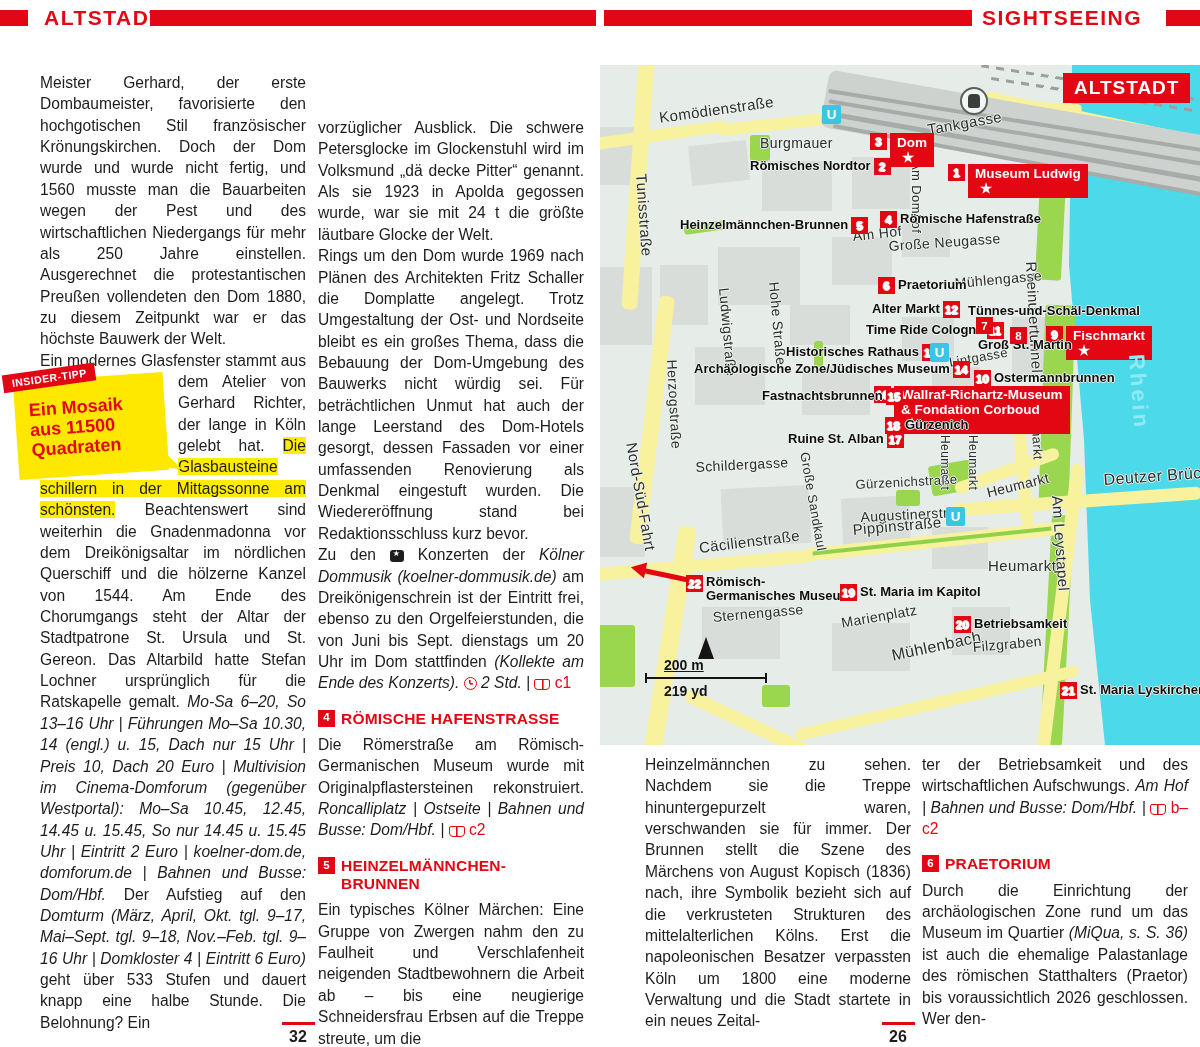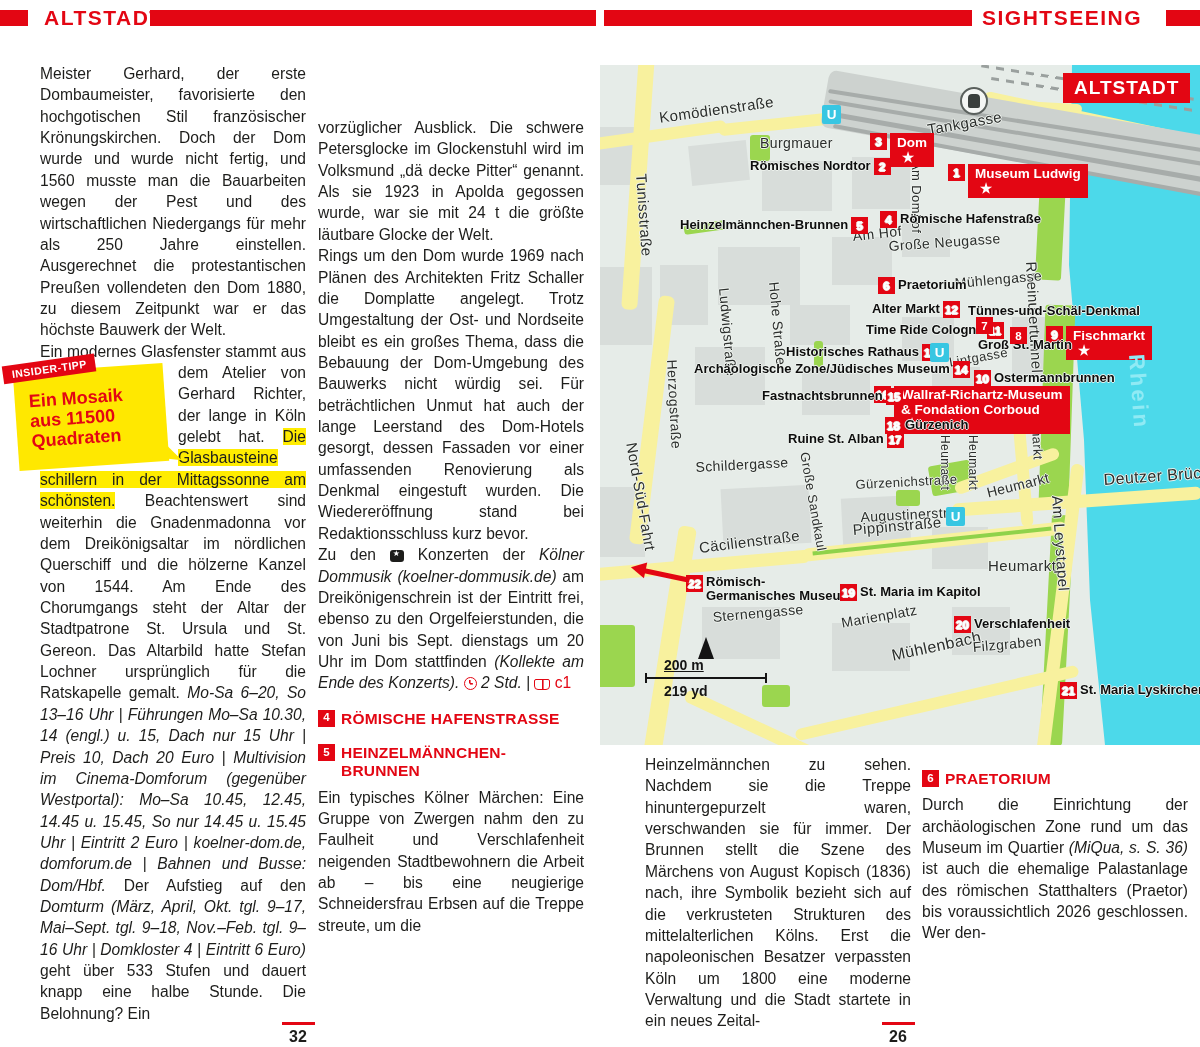--- a/index.html
+++ b/index.html
@@ -88,21 +88,21 @@
 
 <div class="page">
 
   <div class="hbar" style="left:0;width:28px;"></div>
   <div class="htitle" style="left:44px;">ALTSTADT</div>
   <div class="hbar" style="left:150px;width:446px;"></div>
   <div class="hbar" style="left:604px;width:368px;"></div>
   <div class="htitle" style="left:982px;">SIGHTSEEING</div>
   <div class="hbar" style="left:1166px;width:34px;"></div>
 
-  <div class="col" style="left:40px;top:63px;">
+  <div class="col" style="left:40px;top:72px;">
     <p><span>Meister Gerhard, der erste Dombaumeister, favorisierte den hochgotischen Stil französischer Krönungskirchen. Doch der Dom wurde und wurde nicht fertig, und 1560 musste man die Bauarbeiten wegen der Pest und des wirtschaftlichen Niedergangs für mehr als 250 Jahre einstellen. Ausgerechnet die protestantischen Preußen vollendeten den Dom 1880, zu diesem Zeitpunkt war er das höchste Bauwerk der Welt.</span></p>
     <p>
       <span><span>Ein modernes Glasfenster stammt </span></span>
       <span class="tip">
         <span class="tip-ribbon">INSIDER-TIPP</span>
         <span class="tip-body">
           <span class="tip-line">Ein Mosaik</span>
           <span class="tip-line">aus 11500</span>
           <span class="tip-line">Quadraten</span>
         </span>
@@ -112,32 +112,34 @@
   </div>
 
   <div class="col" style="left:318px;top:74px;margin-top:43px;">
     <p><span>vorzüglicher Ausblick. Die schwere Petersglocke im Glockenstuhl wird im Volksmund „dä decke Pitter“ genannt. Als sie 1923 in Apolda gegossen wurde, war sie mit 24 t die größte läutbare Glocke der Welt.</span></p>
     <p><span>Rings um den Dom wurde 1969 nach Plänen des Architekten Fritz Schaller die Domplatte angelegt. Trotz Umgestaltung der Ost- und Nordseite bleibt es ein großes Thema, dass die Bebauung der Dom-Umgebung des Bauwerks nicht würdig sei. Für beträchtlichen Unmut hat auch der lange Leerstand des Dom-Hotels gesorgt, dessen Fassaden vor einer umfassenden Renovierung als Denkmal eingestuft wurden. Die Wiedereröffnung stand bei Redaktionsschluss kurz bevor.</span></p>
     <p><span>Zu den </span><span class="ic ic-event-icon"></span><span> Konzerten der </span><span class="i">Kölner Dommusik (koelner-dommusik.de)</span><span> am Dreikönigenschrein ist der Eintritt frei, ebenso zu den Orgelfeierstunden, die von Juni bis Sept. dienstags um 20 Uhr im Dom stattfinden </span><span class="i">(Kollekte am Ende des Konzerts).</span><span> </span><span class="ic ic-clock-icon"></span><span class="i"> 2 Std. | </span><span class="ic ic-book-icon"></span><span class="ri"> c1</span></p>
     <div class="sec-h">
       <span class="numsq">4</span>
       <span>RÖMISCHE HAFENSTRASSE</span>
     </div>
+    <p><span>Die Römerstraße am Römisch-Germanischen Museum wurde mit Originalpflastersteinen rekonstruiert. </span><span class="i">Roncalliplatz | Ostseite | Bahnen und Busse: Dom/Hbf. | </span><span class="ic ic-book-icon"></span><span class="ri"> c2</span></p>
     <div class="sec-h">
       <span class="numsq">5</span>
       <span style="max-width:210px;white-space:normal;">HEINZELMÄNNCHEN-BRUNNEN</span>
     </div>
     <p><span>Ein typisches Kölner Märchen: Eine Gruppe von Zwergen nahm den zu Faulheit und Verschlafenheit neigenden Stadtbewohnern die Arbeit ab – bis eine neugierige Schneidersfrau Erbsen auf die Treppe streute, um die</span></p>
   </div>
 
   <div class="col" style="left:645px;top:754px;">
     <p><span>Heinzelmännchen zu sehen. Nachdem sie die Treppe hinuntergepurzelt waren, verschwanden sie für immer. Der Brunnen stellt die Szene des Märchens von August Kopisch (1836) nach, ihre Symbolik bezieht sich auf die verkrusteten Strukturen des mittelalterlichen Kölns. Erst die napoleonischen Besatzer verpassten Köln um 1800 eine moderne Verwaltung und die Stadt startete in ein neues Zeital-</span></p>
   </div>
 
   <div class="col" style="left:922px;top:754px;">
+    <p><span>ter der Betriebsamkeit und des wirtschaftlichen Aufschwungs. </span><span class="i">Am Hof | Bahnen und Busse: Dom/Hbf. | </span><span class="ic ic-book-icon"></span><span class="ri"> b–c2</span></p>
     <div class="sec-h">
       <span class="numsq">6</span>
       <span>PRAETORIUM</span>
     </div>
     <p><span>Durch die Einrichtung der archäologischen Zone rund um das Museum im Quartier </span><span class="i">(MiQua, s. S. 36)</span><span> ist auch die ehemalige Palastanlage des römischen Statthalters (Praetor) bis voraussichtlich 2026 geschlossen. Wer den-</span></p>
   </div>
 
   <div class="map" id="map">
     <div class="water"></div>
     <div id="map-deco">
@@ -310,21 +312,21 @@
             <span>Römisch-</span>
             <span>Germanisches Museum</span>
           </span>
         </div>
         <div class="ml ml-poi" style="left: 228px; top: 519px; margin-left: 12px;">
           <span class="numsq">19</span>
           <span class="pl">St. Maria im Kapitol</span>
         </div>
         <div class="ml ml-poi" style="left: 354px; top: 551px;">
           <span class="numsq">20</span>
-          <span class="pl">Verschlafenheit</span>
+          <span class="pl">Betriebsamkeit</span>
         </div>
         <div class="ml ml-poi" style="left: 460px; top: 617px;">
           <span class="numsq">21</span>
           <span class="pl">St. Maria Lyskirchen</span>
         </div>
         <span class="numsq" style="position: absolute; left: 376px; top: 252px;">7</span>
         <span class="numsq" style="position: absolute; left: 410px; top: 262px;">8</span>
         <div class="ml ml-u" style="left: 222px; top: 40px;">U</div>
         <div class="ml ml-u" style="left: 330px; top: 278px;">U</div>
         <div class="ml ml-u" style="left: 346px; top: 442px;">U</div>

